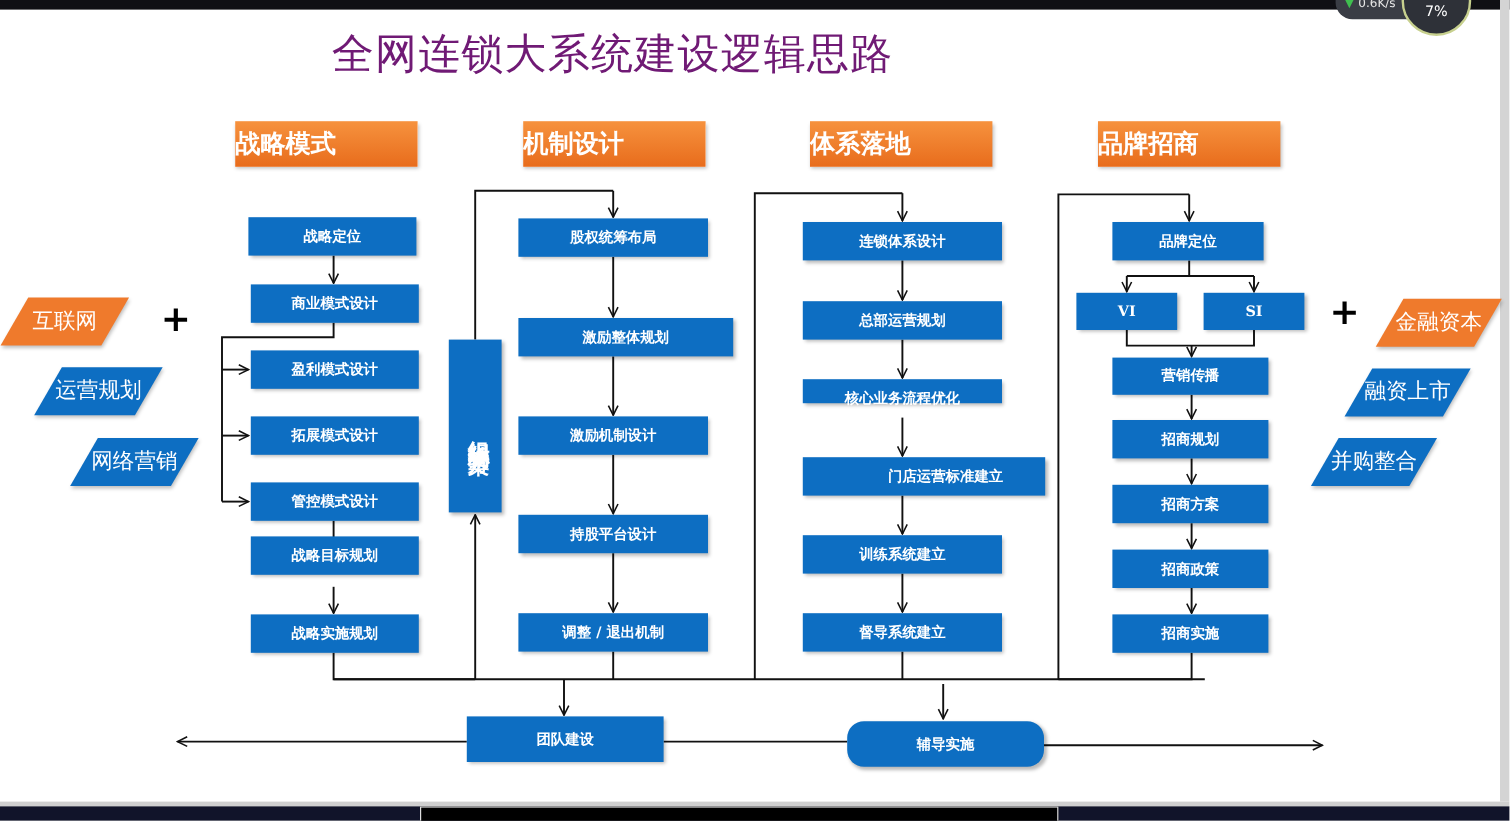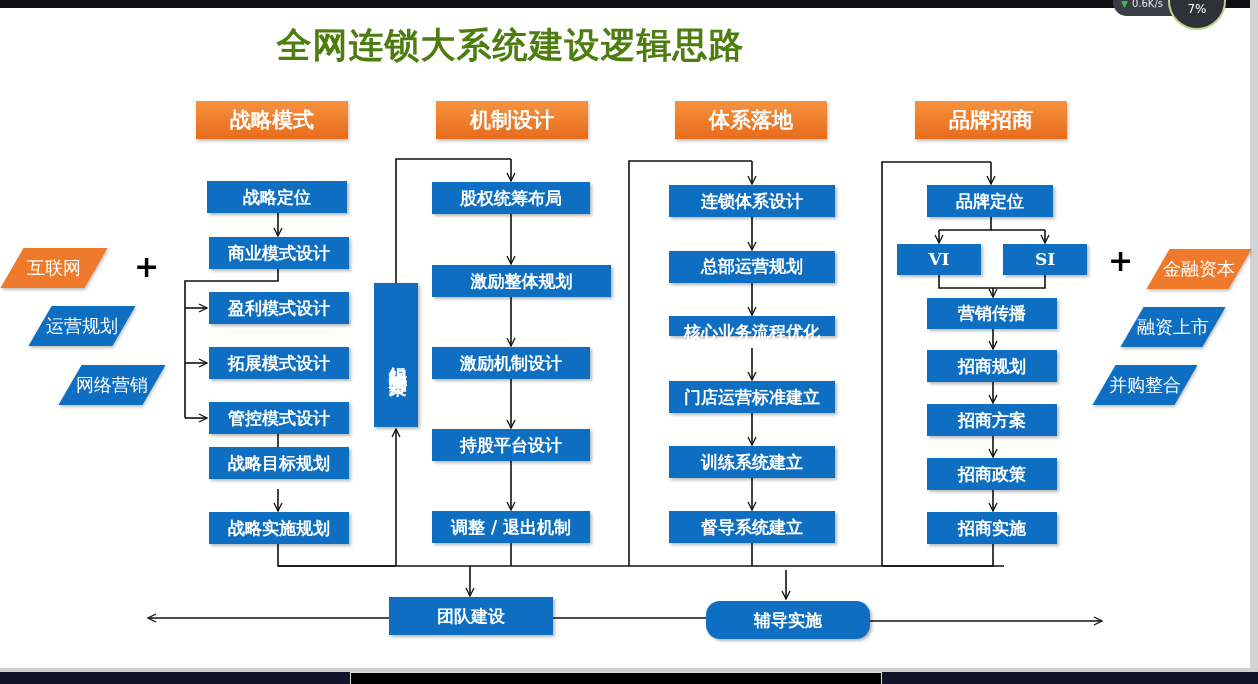--- a/index.html
+++ b/index.html
@@ -9,29 +9,29 @@
     font-family:"DejaVu Sans", "Liberation Sans", sans-serif;
   }
   .topbar { position:absolute; left:0; top:0; width:1258px; height:8px; background:#0f0f14; }
   .bottombar { position:absolute; left:0; top:668px; width:1258px; height:16px; background:#cfcfcf; }
   .bottombar .dark { position:absolute; left:0; top:4px; width:1258px; height:12px; background:#11142a; }
   .bottombar .inner { position:absolute; left:350px; top:4px; width:530px; height:12px; border:1px solid #ddd; background:#000; }
   .rightedge { position:absolute; left:1250px; top:0; width:8px; height:668px; background:#d4d4d4; }
   .net-widget { position:absolute; left:1113px; top:-8px; width:86px; height:24px; border-radius:0 0 14px 14px; background:#3a3d45; color:#e6e6e6; font-size:10px; line-height:24px; padding-left:8px; box-sizing:border-box; }
   .net-widget .arrow { color:#3fbf4f; margin-right:4px; font-size:9px; }
   .gauge { position:absolute; left:1168px; top:-28px; width:58px; height:58px; border-radius:50%; background:#2e3138; border:2px solid #c7d08e; box-sizing:border-box; color:#fff; font-size:12px; text-align:center; line-height:70px; }
-  .title { position:absolute; left:0; top:22px; width:1021px; text-align:center; font-size:35px; font-weight:bold; color:#4d7c0f; letter-spacing:1px; }
+  .title { position:absolute; left:0; top:22px; width:1021px; text-align:center; font-size:35px; font-weight:normal; color:#701a75; letter-spacing:1px; }
   .header-box {
     position:absolute; height:38px; width:152px; color:#fff; font-size:21px; font-weight:bold;
-    text-align:center; line-height:38px;
+    text-align:left; line-height:38px;
     background:linear-gradient(#f6923e, #e86c1c);
     box-shadow:1px 2px 3px rgba(0,0,0,0.25);
   }
   .node {
-    position:absolute; background:#0d6ec2; color:#fff; font-size:17px; font-weight:bold;
+    position:absolute; background:#0d6ec2; color:#fff; font-size:12px; font-weight:bold;
     text-align:center; box-shadow:2px 2px 3px rgba(0,0,0,0.28); white-space:nowrap;
   }
   .vnode { writing-mode:vertical-rl; text-orientation:upright; letter-spacing:2px; font-size:18px; line-height:40px; }
   .para {
     position:absolute; height:40px; color:#fff; font-size:18px; text-align:center; line-height:40px;
     transform:skewX(-30deg); box-shadow:2px 2px 3px rgba(0,0,0,0.25);
   }
   .para span { display:inline-block; transform:skewX(30deg); }
   .para.orange { background:#ef7a2c; }
   .para.blue { background:#0d6ec2; }
@@ -129,21 +129,21 @@
 
 <div class="node" style="left:432px; top:182px; width:158px; height:32px; line-height:32px;">股权统筹布局</div>
 <div class="node" style="left:432px; top:265px; width:179px; height:32px; line-height:32px;">激励整体规划</div>
 <div class="node" style="left:432px; top:347px; width:158px; height:32px; line-height:32px;">激励机制设计</div>
 <div class="node" style="left:432px; top:429px; width:158px; height:32px; line-height:32px;">持股平台设计</div>
 <div class="node" style="left:432px; top:511px; width:158px; height:32px; line-height:32px;">调整 / 退出机制</div>
 
 <div class="node" style="left:669px; top:185px; width:166px; height:32px; line-height:32px;">连锁体系设计</div>
 <div class="node" style="left:669px; top:251px; width:166px; height:32px; line-height:32px;font-family:Liberation Serif, serif;">总部运营规划</div>
 <div class="node" style="left:669px; top:316px; width:166px; height:20px; line-height:32px;">核心业务流程优化</div>
-<div class="node" style="left:669px; top:381px; width:166px; height:32px; line-height:32px;">门店运营标准建立</div>
+<div class="node" style="left:669px; top:381px; width:166px; height:32px; line-height:32px;padding-left:36px;">门店运营标准建立</div>
 <div class="node" style="left:669px; top:446px; width:166px; height:32px; line-height:32px;">训练系统建立</div>
 <div class="node" style="left:669px; top:511px; width:166px; height:32px; line-height:32px;">督导系统建立</div>
 
 <div class="node" style="left:927px; top:185px; width:126px; height:32px; line-height:32px;">品牌定位</div>
 <div class="node" style="left:897px; top:244px; width:84px; height:31px; line-height:31px; font-family:'DejaVu Serif', serif;">VI</div>
 <div class="node" style="left:1003px; top:244px; width:84px; height:31px; line-height:31px; font-family:'DejaVu Serif', serif;">SI</div>
 <div class="node" style="left:927px; top:298px; width:130px; height:31px; line-height:31px;">营销传播</div>
 <div class="node" style="left:927px; top:350px; width:130px; height:32px; line-height:32px;">招商规划</div>
 <div class="node" style="left:927px; top:404px; width:130px; height:32px; line-height:32px;">招商方案</div>
 <div class="node" style="left:927px; top:458px; width:130px; height:32px; line-height:32px;">招商政策</div>

